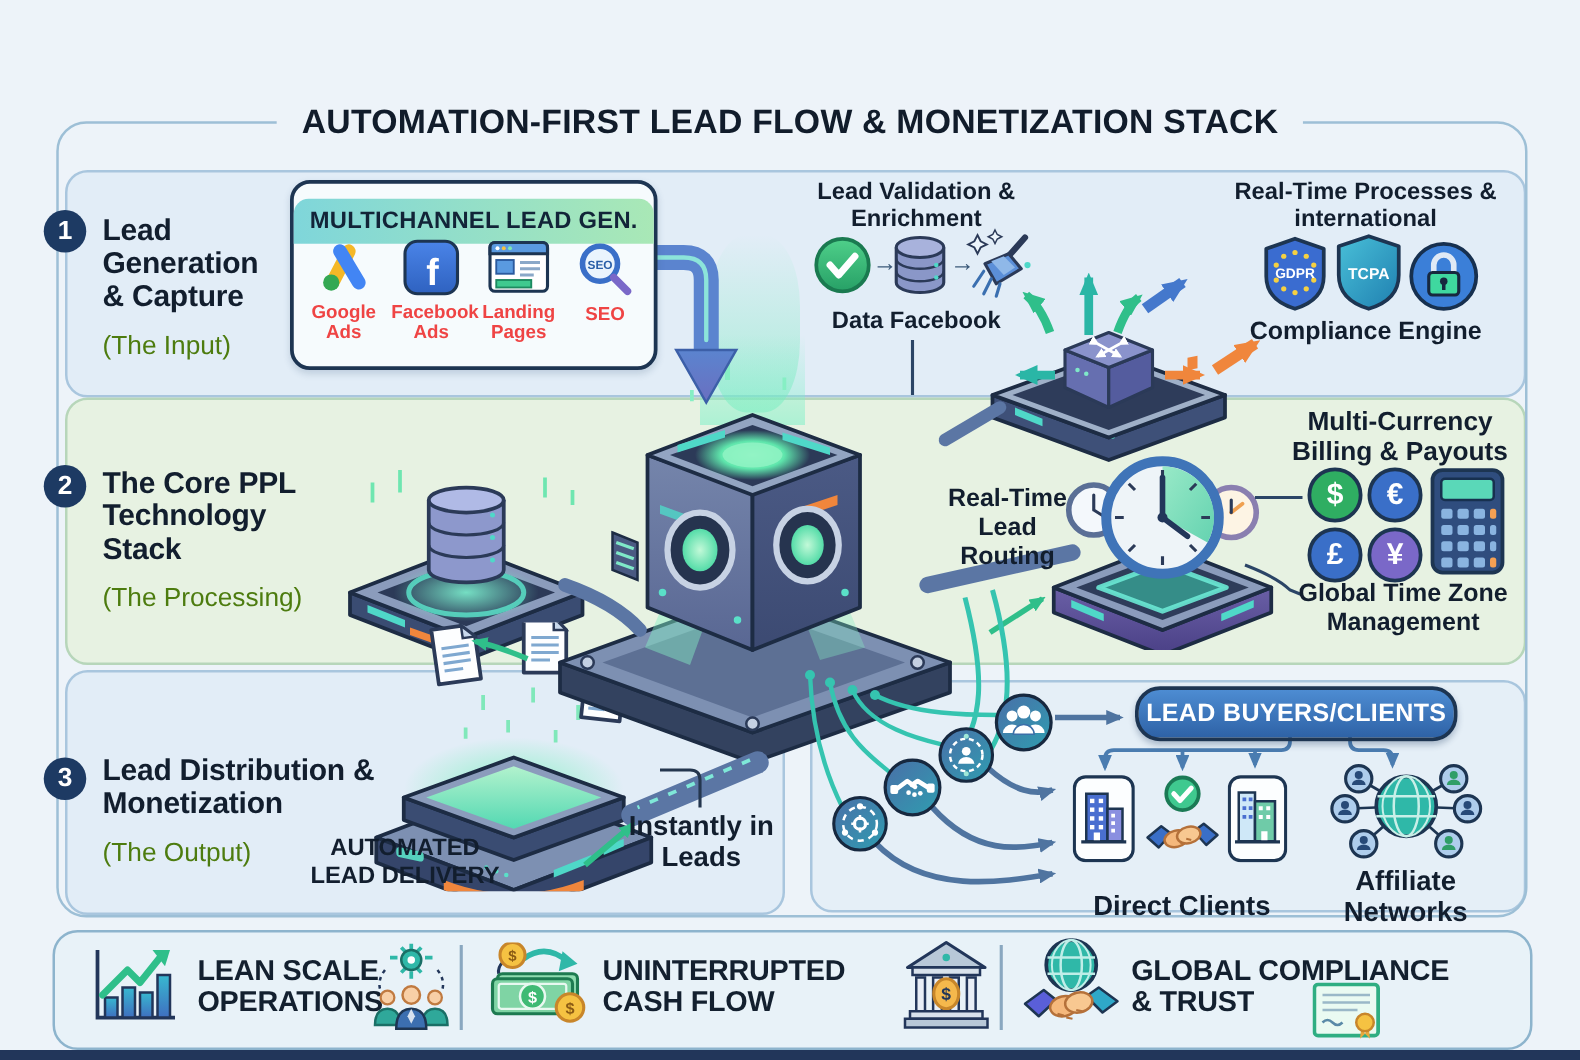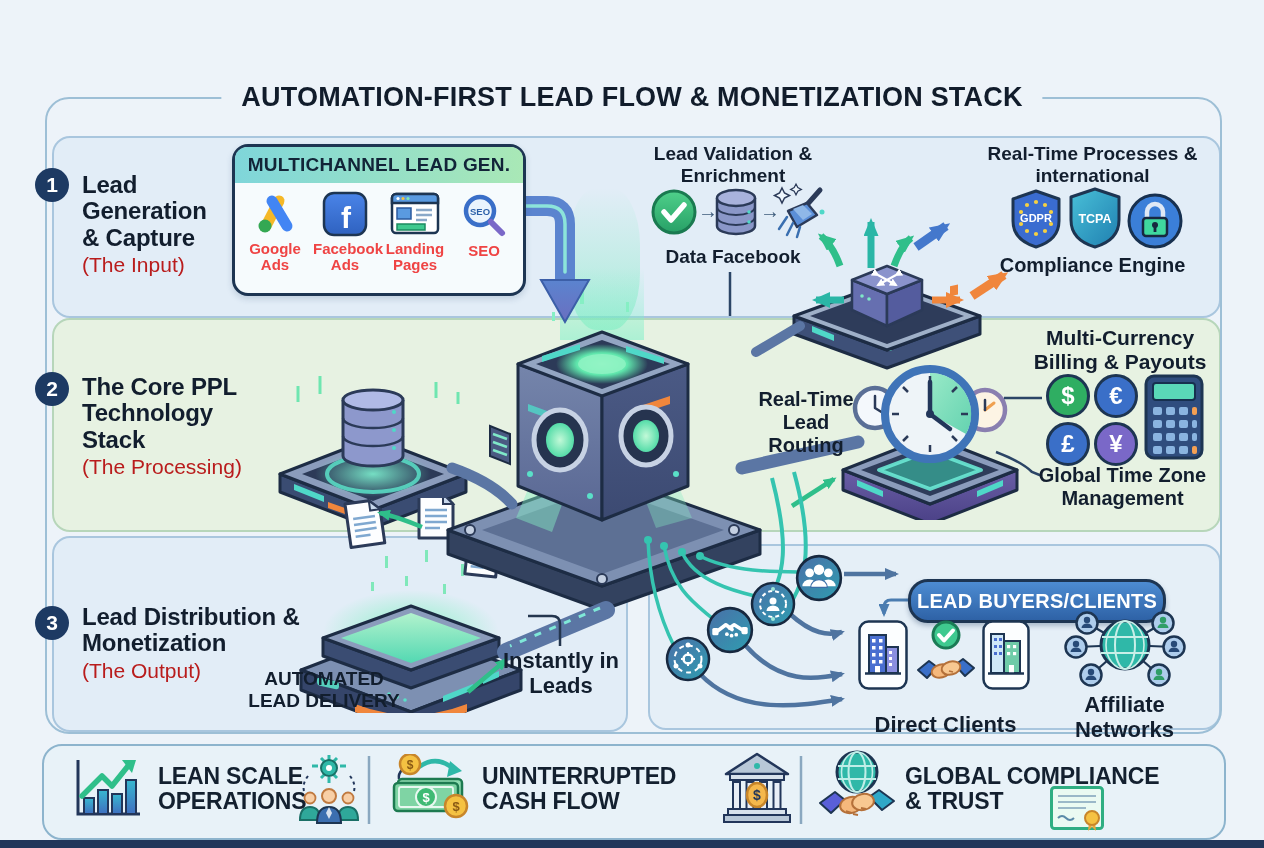--- a/index.html
+++ b/index.html
@@ -5,45 +5,45 @@
   html,body{margin:0;padding:0;}
   #page{position:relative;width:1264px;height:848px;overflow:hidden;
         background:#edf3f9;font-family:"Liberation Sans","DejaVu Sans",sans-serif;}
   .abs{position:absolute;}
   .band{position:absolute;border-radius:18px;}
   .band-blue{background:#e2edf7;border:2px solid #a9c6de;}
   .band-green{background:#e7f2e2;border:2px solid #b7d6ba;}
   .badge{width:34px;height:34px;border-radius:50%;background:#1d3a63;color:#fff;
          font-size:21px;font-weight:700;display:flex;align-items:center;justify-content:center;}
   .sec-title{font-size:24px;line-height:1.1;font-weight:700;color:#121e2e;letter-spacing:-0.2px;}
-  .sec-sub{font-size:21px;color:#b91c1c;font-weight:400;margin-top:2px;}
+  .sec-sub{font-size:21px;color:#4d7c0f;font-weight:400;margin-top:14px;}
   .mini-title{font-weight:700;font-size:19px;text-align:center;line-height:1.14;color:#121e2e;}
   .mini-cap{font-weight:700;font-size:20px;text-align:center;line-height:1.14;color:#121e2e;}
   .chan-label{font-weight:700;font-size:15px;line-height:1.05;text-align:center;color:#ef4444;}
   .footer-label{font-size:23px;font-weight:700;line-height:1.08;color:#13202f;letter-spacing:-0.2px;}
   .cur{width:44px;height:44px;border-radius:50%;border:3px solid #1d3552;color:#fff;
        font-size:24px;font-weight:700;display:flex;align-items:center;justify-content:center;box-sizing:border-box;}
   #header{position:absolute;left:0;top:0;width:1264px;height:72px;
           background:linear-gradient(90deg,#7d55c3 0%,#4a7ed0 45%,#31b8a8 100%);
           display:flex;align-items:center;justify-content:center;}
   #header span{color:#fff;font-size:29px;font-weight:700;letter-spacing:.4px;
                text-shadow:0 2px 3px rgba(20,40,70,.35);white-space:nowrap;}
   #outer-box{position:absolute;left:45px;top:97px;width:1173px;height:633px;
              border:2px solid #9dbfd6;border-radius:24px;}
   #stack-title{position:absolute;left:50%;top:82px;transform:translateX(-50%);
                background:#edf3f9;padding:0 20px;font-size:27px;font-weight:700;
                color:#111c2b;letter-spacing:.2px;white-space:nowrap;}
   #mc-box{position:absolute;left:232px;top:144px;width:288px;height:146px;background:#f6fbfd;
           border:3px solid #1d3552;border-radius:16px;box-shadow:0 3px 6px rgba(40,70,110,.18);}
-  #mc-head{position:absolute;left:0;top:0;width:100%;height:36px;border-radius:12px 12px 0 0;
+  #mc-head{position:absolute;left:0;top:12px;width:100%;height:36px;border-radius:12px 12px 0 0;
            background:linear-gradient(90deg,#7fd6da,#a9e8b6);display:flex;align-items:center;justify-content:center;
            font-size:19px;font-weight:700;color:#122438;letter-spacing:.2px;}
   .pill{position:absolute;display:flex;align-items:center;justify-content:center;
         background:linear-gradient(180deg,#4d8cd2,#2e62a6);border:3px solid #1d3552;border-radius:20px;
-        color:#fff;font-size:20px;font-weight:700;letter-spacing:.3px;box-shadow:0 3px 5px rgba(30,60,100,.3);margin-top:30px;}
+        color:#fff;font-size:20px;font-weight:700;letter-spacing:.3px;box-shadow:0 3px 5px rgba(30,60,100,.3);}
   #footer-bar{position:absolute;left:42px;top:744px;width:1180px;height:92px;background:#e8f2f8;
               border:2.5px solid #8db4cd;border-radius:20px;}
   #bottom-strip{position:absolute;left:0;top:840px;width:1264px;height:8px;background:#22365a;}
   .glow-beam{position:absolute;border-radius:40%;
              background:linear-gradient(180deg,rgba(120,240,195,0) 0%,rgba(110,235,185,.5) 100%);}
 </style>
 </head>
 <body>
 
 <div id="page">

